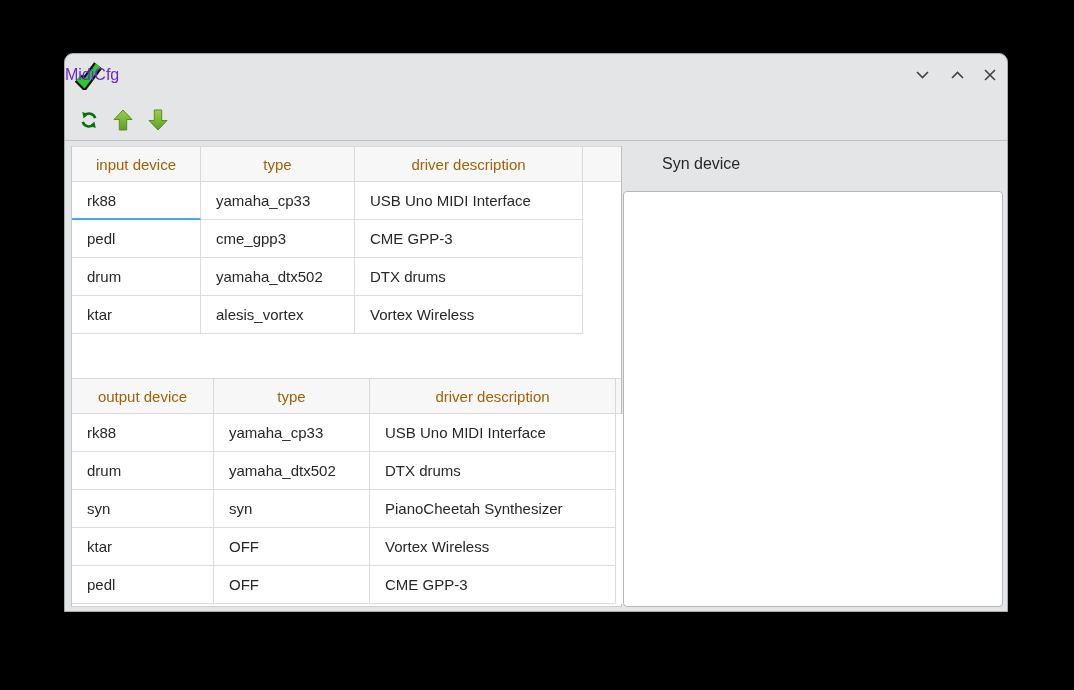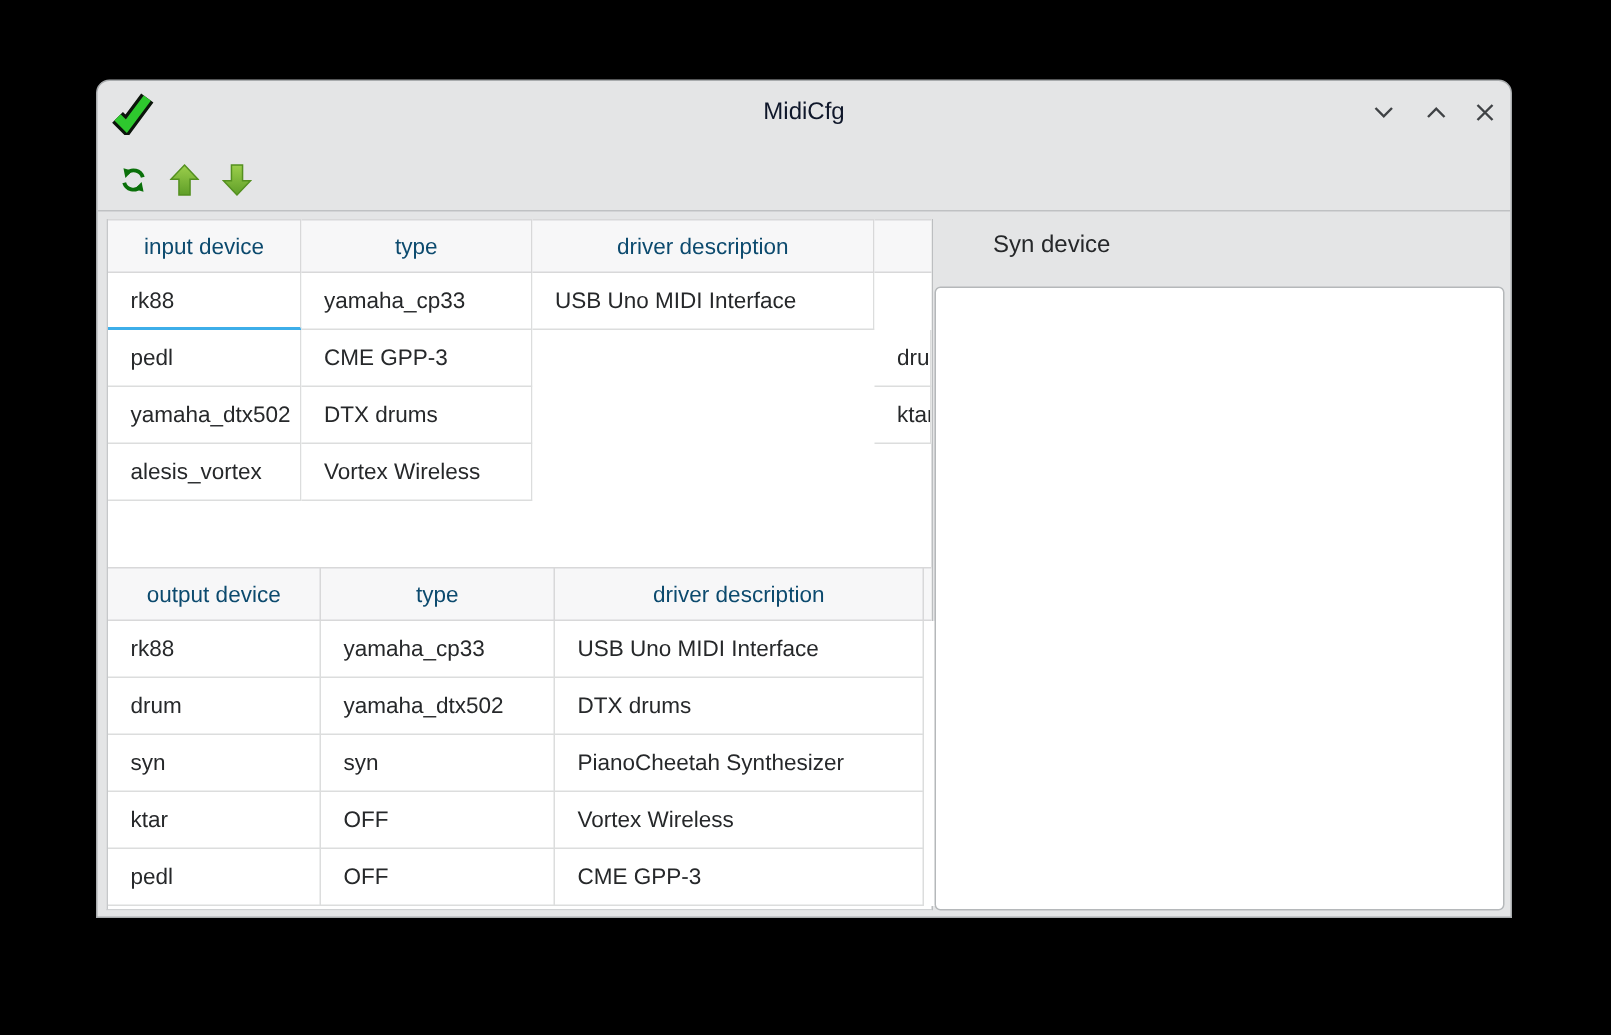--- a/index.html
+++ b/index.html
@@ -3,34 +3,34 @@
 <meta charset="utf-8">
 <style>
   html,body{margin:0;padding:0;background:#000;}
   *{box-sizing:border-box;}
   .stage{position:relative;width:1074px;height:690px;background:#000;overflow:hidden;
          font-family:"Liberation Sans","DejaVu Sans",sans-serif;}
   .window{position:absolute;left:64px;top:53px;width:944px;height:559px;
           background:#e4e5e6;border:1px solid #a8abad;border-radius:9px 9px 0 0;overflow:hidden;}
   .titlebar{position:absolute;left:0;top:0;right:0;height:42px;}
   .app-icon{position:absolute;left:8px;top:6px;width:30px;height:30px;}
-  .title{position:absolute;left:0;right:0;top:0;height:42px;line-height:42px;text-align:center;
-         font-size:16px;color:#0f172a;}
+  .title{position:absolute;left:0;right:0;top:0;height:42px;line-height:42px;text-align:left;
+         font-size:16px;color:#6d28d9;}
   .win-btn{position:absolute;top:8px;width:26px;height:26px;display:flex;align-items:center;justify-content:center;cursor:default;}
   .btn-min{left:844px;} .btn-max{left:879px;} .btn-close{left:912px;}
   .toolbar{position:absolute;left:0;top:42px;right:0;height:45px;border-bottom:1px solid #bfc1c3;}
   .tool-btn{position:absolute;top:11px;width:26px;height:26px;display:flex;align-items:center;justify-content:center;}
   .tb-refresh{left:11px;} .tb-up{left:45px;} .tb-down{left:80px;}
   .left-panel{position:absolute;left:6px;top:92px;width:551px;height:461px;background:#fff;
               border-left:1px solid #c6c8ca;border-right:1px solid #bcbec0;border-bottom:1px solid #cfd1d3;}
   .t-grid{display:grid;}
   .grid-input{grid-template-columns:129px 154px 228px 38px;grid-template-rows:36px 38px 38px 38px 38px;}
   .grid-output{margin-top:44px;grid-template-columns:142px 156px 246px 5px;grid-template-rows:36px 38px 38px 38px 38px 38px;}
   .hc{background:#f7f7f8;border-top:1px solid #d8d8d9;border-right:1px solid #d8d8d9;border-bottom:1px solid #d8d8d9;
-      display:flex;align-items:center;justify-content:center;font-size:15px;color:#0c4a6e;}
+      display:flex;align-items:center;justify-content:center;font-size:15px;color:#a16207;}
   .hc.filler{border-right:none;}
   .c{background:#fff;border-right:1px solid #dcdddd;border-bottom:1px solid #dcdddd;
      display:flex;align-items:center;padding-left:15px;font-size:15px;color:#26282a;overflow:hidden;white-space:nowrap;}
   .c.blank{border:none;}
   .focus-cell{border-bottom:2px solid #3daee9;}
   .syn-label{position:absolute;left:558px;top:92px;height:36px;line-height:36px;font-size:16px;color:#26282a;padding-left:39px;}
   .combo{position:absolute;left:658px;top:94px;width:279px;height:36px;background:#fdfdfd;
          border:1px solid #b5b8ba;border-radius:4px;display:flex;align-items:center;padding:0 7px 0 8px;
          font-size:16px;color:#26282a;white-space:nowrap;overflow:hidden;}
   .combo-text{flex:1 1 auto;overflow:hidden;}
@@ -109,20 +109,21 @@
         <div class="hc">type</div>
         <div class="hc">driver description</div>
         <div class="hc filler"></div>
 
         <div class="c focus-cell">rk88</div>
         <div class="c">yamaha_cp33</div>
         <div class="c">USB Uno MIDI Interface</div>
         <div class="c blank"></div>
 
         <div class="c">pedl</div>
+        <div class="c">cme_gpp3</div>
         <div class="c">CME GPP-3</div>
         <div class="c blank"></div>
 
         <div class="c">drum</div>
         <div class="c">yamaha_dtx502</div>
         <div class="c">DTX drums</div>
         <div class="c blank"></div>
 
         <div class="c">ktar</div>
         <div class="c">alesis_vortex</div>

